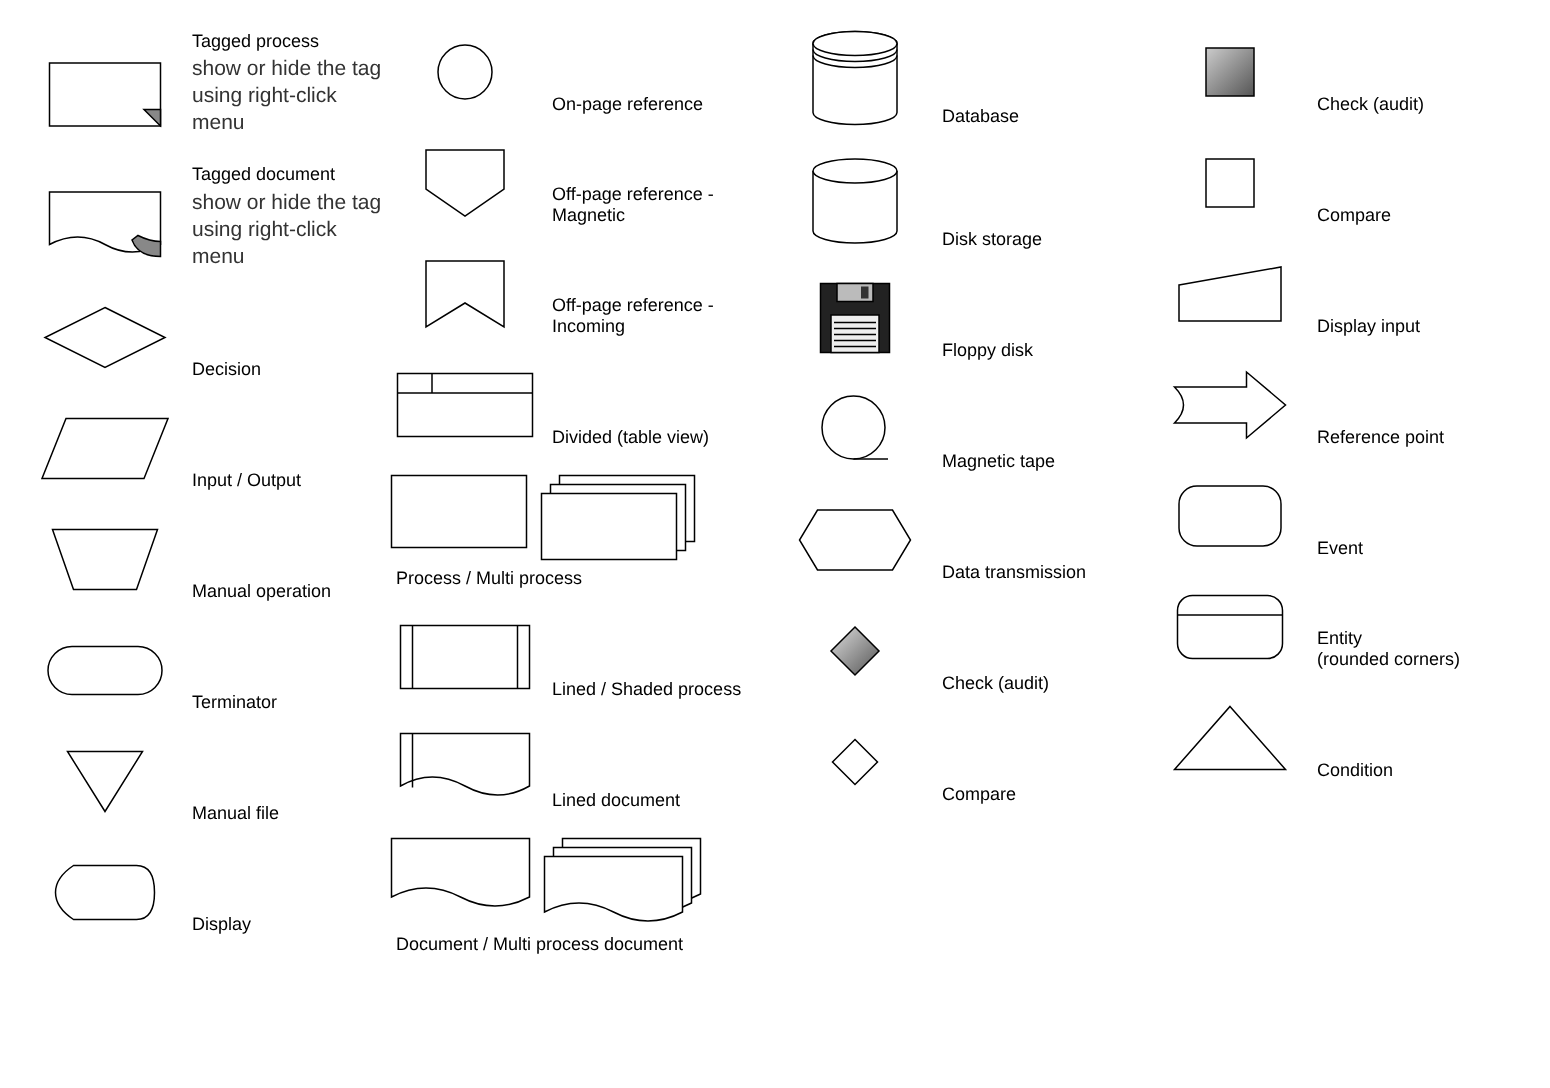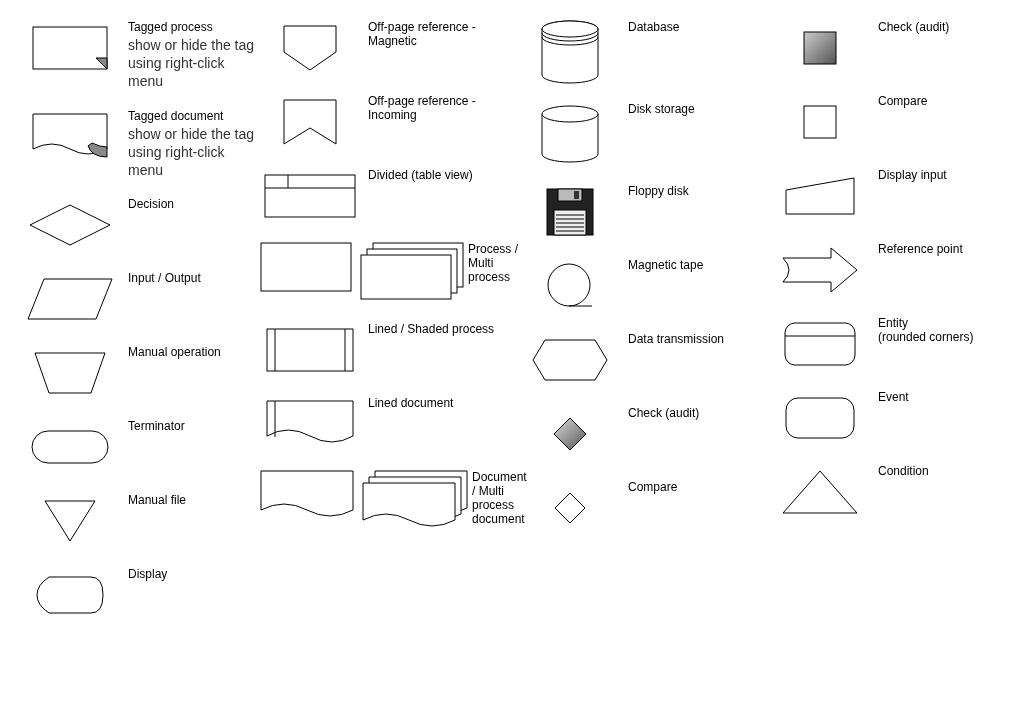--- a/index.html
+++ b/index.html
@@ -13,42 +13,42 @@
     width: 1033px;
   }
   .grid {
     display: grid;
     grid-template-columns: 240px 260px 250px 240px;
     gap: 0;
   }
   .col { display: flex; flex-direction: column; }
   .row {
     display: flex;
-    align-items: flex-start;
+    align-items: flex-end;
     margin-bottom: 18px;
   }
   .icon-cell {
     width: 100px;
     flex-shrink: 0;
     display: flex;
     justify-content: center;
     align-items: center;
     height: 56px;
   }
   .icon-cell.tall { height: 64px; }
   .label-cell {
     flex: 1;
     padding-left: 8px;
   }
   .label-main { font-size: 12px; }
   .label-sub { font-size: 14px; color: #333; line-height: 1.3; margin-top: 2px; }
   svg { display: block; }
   .wide-row {
     display: flex;
-    flex-direction: row;
+    flex-direction: column;
     align-items: flex-start;
     margin-bottom: 18px;
   }
   .wide-icons {
     display: flex;
     gap: 8px;
     margin-bottom: 4px;
   }
   .wide-label { font-size: 12px; margin-left: 4px; }
 </style>
@@ -138,20 +138,30 @@
             <path d="M14 2 H56 Q68 2 68 20 Q68 38 56 38 H14 Q2 30 2 20 Q2 10 14 2 Z" fill="#fff" stroke="#000"></path>
           </svg>
     </div>
     <div class="label-cell">
           <div class="label-main">Display</div>
         </div>
   </div>
 </div>
 
 <div class="col">
+  <div class="row">
+    <div class="icon-cell">
+      <svg width="40" height="40">
+            <circle cx="20" cy="20" r="18" fill="#fff" stroke="#000"></circle>
+          </svg>
+    </div>
+    <div class="label-cell">
+          <div class="label-main">On-page reference</div>
+        </div>
+  </div>
   <div class="row">
     <div class="icon-cell">
       <svg width="56" height="48">
             <polygon points="2,2 54,2 54,28 28,46 2,28" fill="#fff" stroke="#000"></polygon>
           </svg>
     </div>
     <div class="label-cell">
           <div class="label-main">Off-page reference - Magnetic</div>
         </div>
   </div>
@@ -371,42 +381,42 @@
       <svg width="78" height="48">
             <path d="M2 12 H50 V2 L76 24 L50 46 V36 H2 Q14 24 2 12 Z" fill="#fff" stroke="#000"></path>
           </svg>
     </div>
     <div class="label-cell">
           <div class="label-main">Reference point</div>
         </div>
   </div>
   <div class="row">
     <div class="icon-cell">
+      <svg width="70" height="42">
+            <rect x="1" y="1" width="68" height="40" rx="12" ry="12" fill="#fff" stroke="#000"></rect>
+          </svg>
+    </div>
+    <div class="label-cell">
+          <div class="label-main">Event</div>
+        </div>
+  </div>
+  <div class="row">
+    <div class="icon-cell">
       <svg width="72" height="44">
             <rect x="1" y="1" width="70" height="42" rx="10" ry="10" fill="#fff" stroke="#000"></rect>
             <line x1="1" y1="14" x2="71" y2="14" stroke="#000"></line>
           </svg>
     </div>
     <div class="label-cell">
       <div class="label-main">Entity</div>
       <div class="label-main">(rounded corners)</div>
     </div>
   </div>
   <div class="row">
     <div class="icon-cell">
-      <svg width="70" height="42">
-            <rect x="1" y="1" width="68" height="40" rx="12" ry="12" fill="#fff" stroke="#000"></rect>
-          </svg>
-    </div>
-    <div class="label-cell">
-          <div class="label-main">Event</div>
-        </div>
-  </div>
-  <div class="row">
-    <div class="icon-cell">
       <svg width="78" height="46">
             <polygon points="39,2 76,44 2,44" fill="#fff" stroke="#000"></polygon>
           </svg>
     </div>
     <div class="label-cell">
           <div class="label-main">Condition</div>
         </div>
   </div>
 </div>
 

